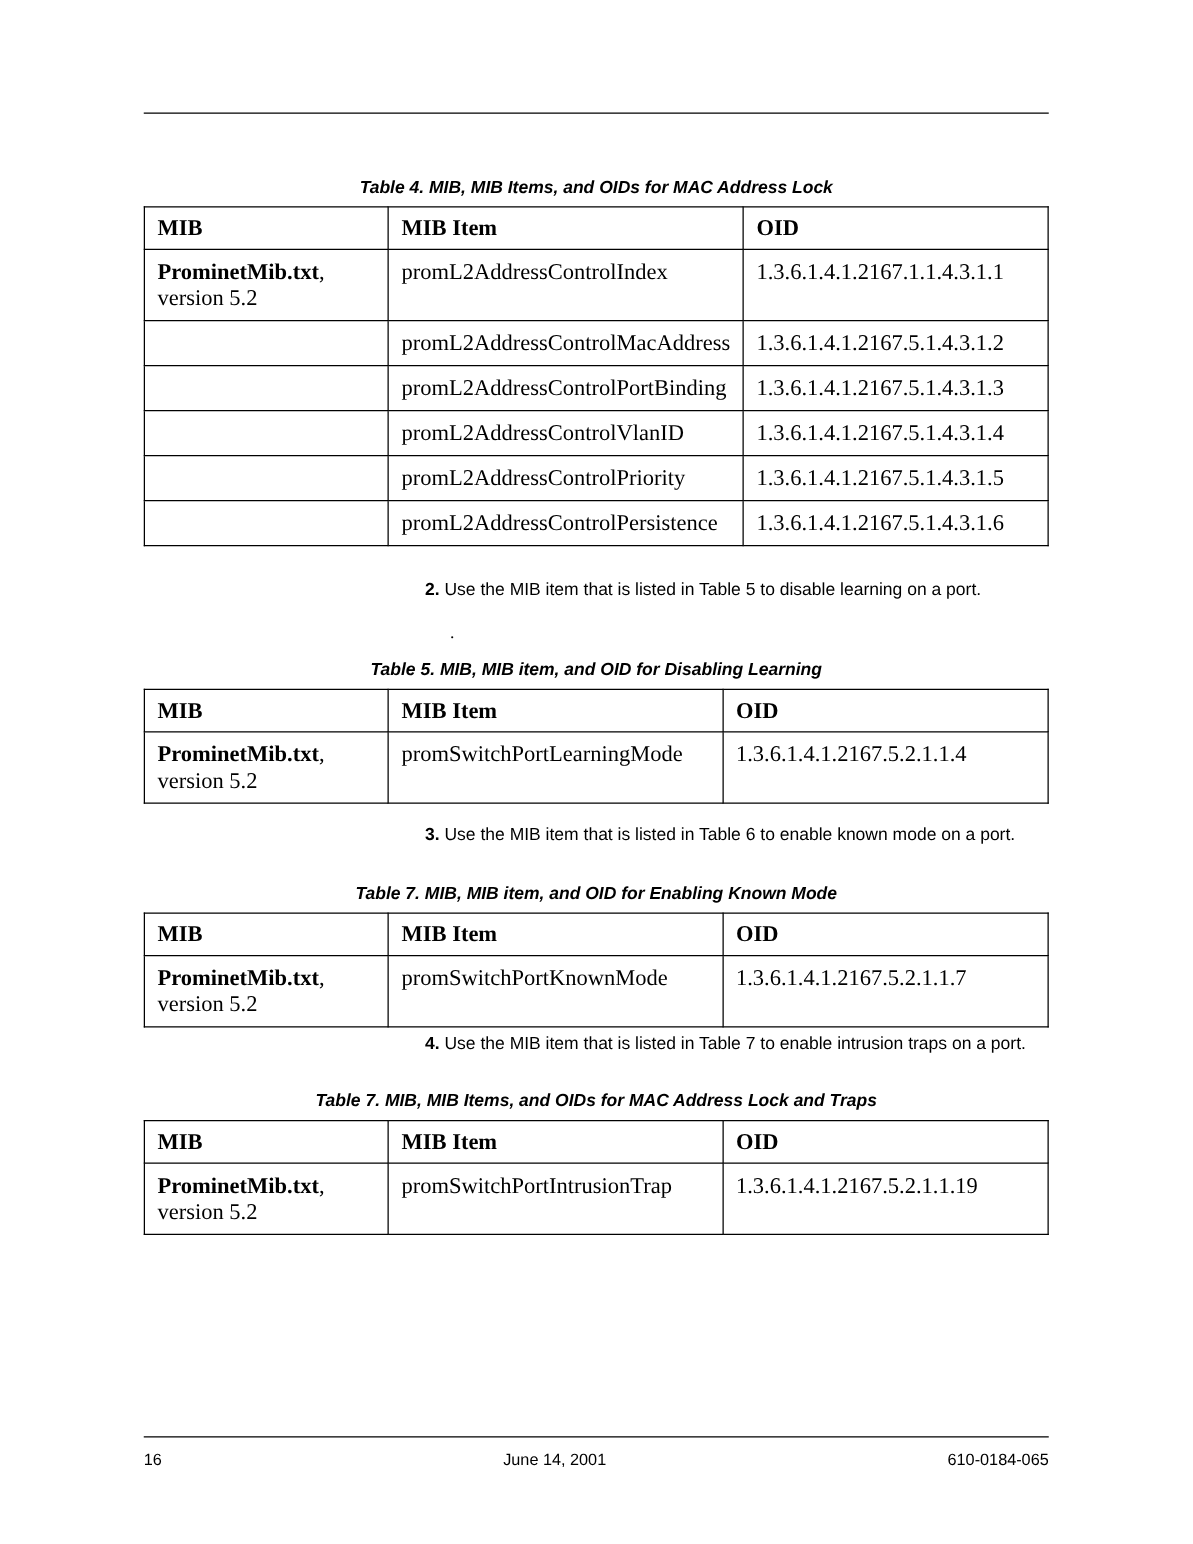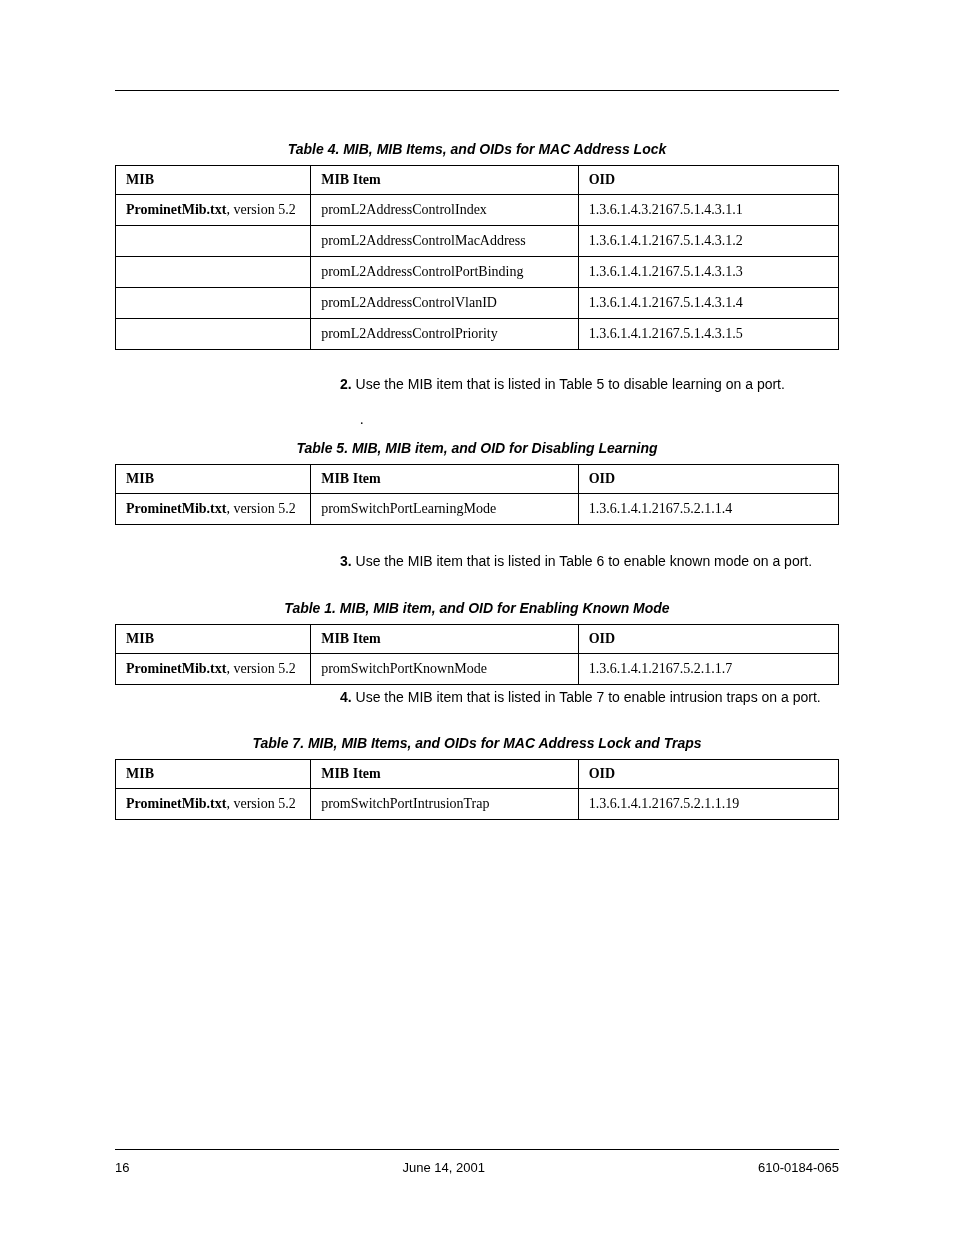--- a/index.html
+++ b/index.html
@@ -26,21 +26,21 @@
     font-weight: bold;
     font-style: italic;
     font-size: 14px;
     text-align: center;
     margin: 12px 0 8px 0;
   }
   table.mib {
     width: 100%;
     border-collapse: collapse;
     border: 1.5px solid #000;
-    font-size: 14px;
+    font-size: 18px;
   }
   table.mib th {
     text-align: left;
     font-weight: bold;
     padding: 6px 10px;
     border: 1px solid #000;
     border-top: 1.5px solid #000;
     font-family: Georgia, 'Times New Roman', serif;
   }
   table.mib td {
@@ -95,41 +95,46 @@
       <tr>
         <th style="width:27%">MIB</th>
         <th style="width:37%">MIB Item</th>
         <th>OID</th>
       </tr>
     </thead>
     <tbody>
         <tr>
           <td><span class="mib-name">ProminetMib.txt</span><span>, version 5.2</span></td>
           <td>promL2AddressControlIndex</td>
-          <td>1.3.6.1.4.3.2167.5.1.4.3.1.1</td>
+          <td>1.3.6.1.4.1.2167.1.1.4.3.1.1</td>
         </tr>
         <tr>
           <td></td>
           <td>promL2AddressControlMacAddress</td>
           <td>1.3.6.1.4.1.2167.5.1.4.3.1.2</td>
         </tr>
         <tr>
           <td></td>
           <td>promL2AddressControlPortBinding</td>
           <td>1.3.6.1.4.1.2167.5.1.4.3.1.3</td>
         </tr>
         <tr>
           <td></td>
           <td>promL2AddressControlVlanID</td>
           <td>1.3.6.1.4.1.2167.5.1.4.3.1.4</td>
         </tr>
         <tr>
           <td></td>
           <td>promL2AddressControlPriority</td>
           <td>1.3.6.1.4.1.2167.5.1.4.3.1.5</td>
+        </tr>
+        <tr>
+          <td></td>
+          <td>promL2AddressControlPersistence</td>
+          <td>1.3.6.1.4.1.2167.5.1.4.3.1.6</td>
         </tr>
       </tbody>
   </table>
 
   <div class="step-row">
     <div class="step-pad"></div>
     <div class="step-body">
       <span class="step-num">2.</span>
       <span>Use the MIB item that is listed in Table 5 to disable learning on a port.</span>
     </div>
@@ -148,29 +153,29 @@
     </thead>
     <tbody>
         <tr>
           <td><span class="mib-name">ProminetMib.txt</span><span>, version 5.2</span></td>
           <td>promSwitchPortLearningMode</td>
           <td>1.3.6.1.4.1.2167.5.2.1.1.4</td>
         </tr>
       </tbody>
   </table>
 
-  <div class="step-row" style="margin-top:26px">
+  <div class="step-row" style="margin-top:14px">
     <div class="step-pad"></div>
     <div class="step-body">
       <span class="step-num">3.</span>
       <span>Use the MIB item that is listed in Table 6 to enable known mode on a port.</span>
     </div>
   </div>
 
-  <div class="caption" style="margin-top:28px">Table 1.  MIB, MIB item, and OID for Enabling Known Mode</div>
+  <div class="caption" style="margin-top:28px">Table 7.  MIB, MIB item, and OID for Enabling Known Mode</div>
   <table class="mib">
     <thead>
       <tr>
         <th style="width:27%">MIB</th>
         <th style="width:37%">MIB Item</th>
         <th>OID</th>
       </tr>
     </thead>
     <tbody>
         <tr>

